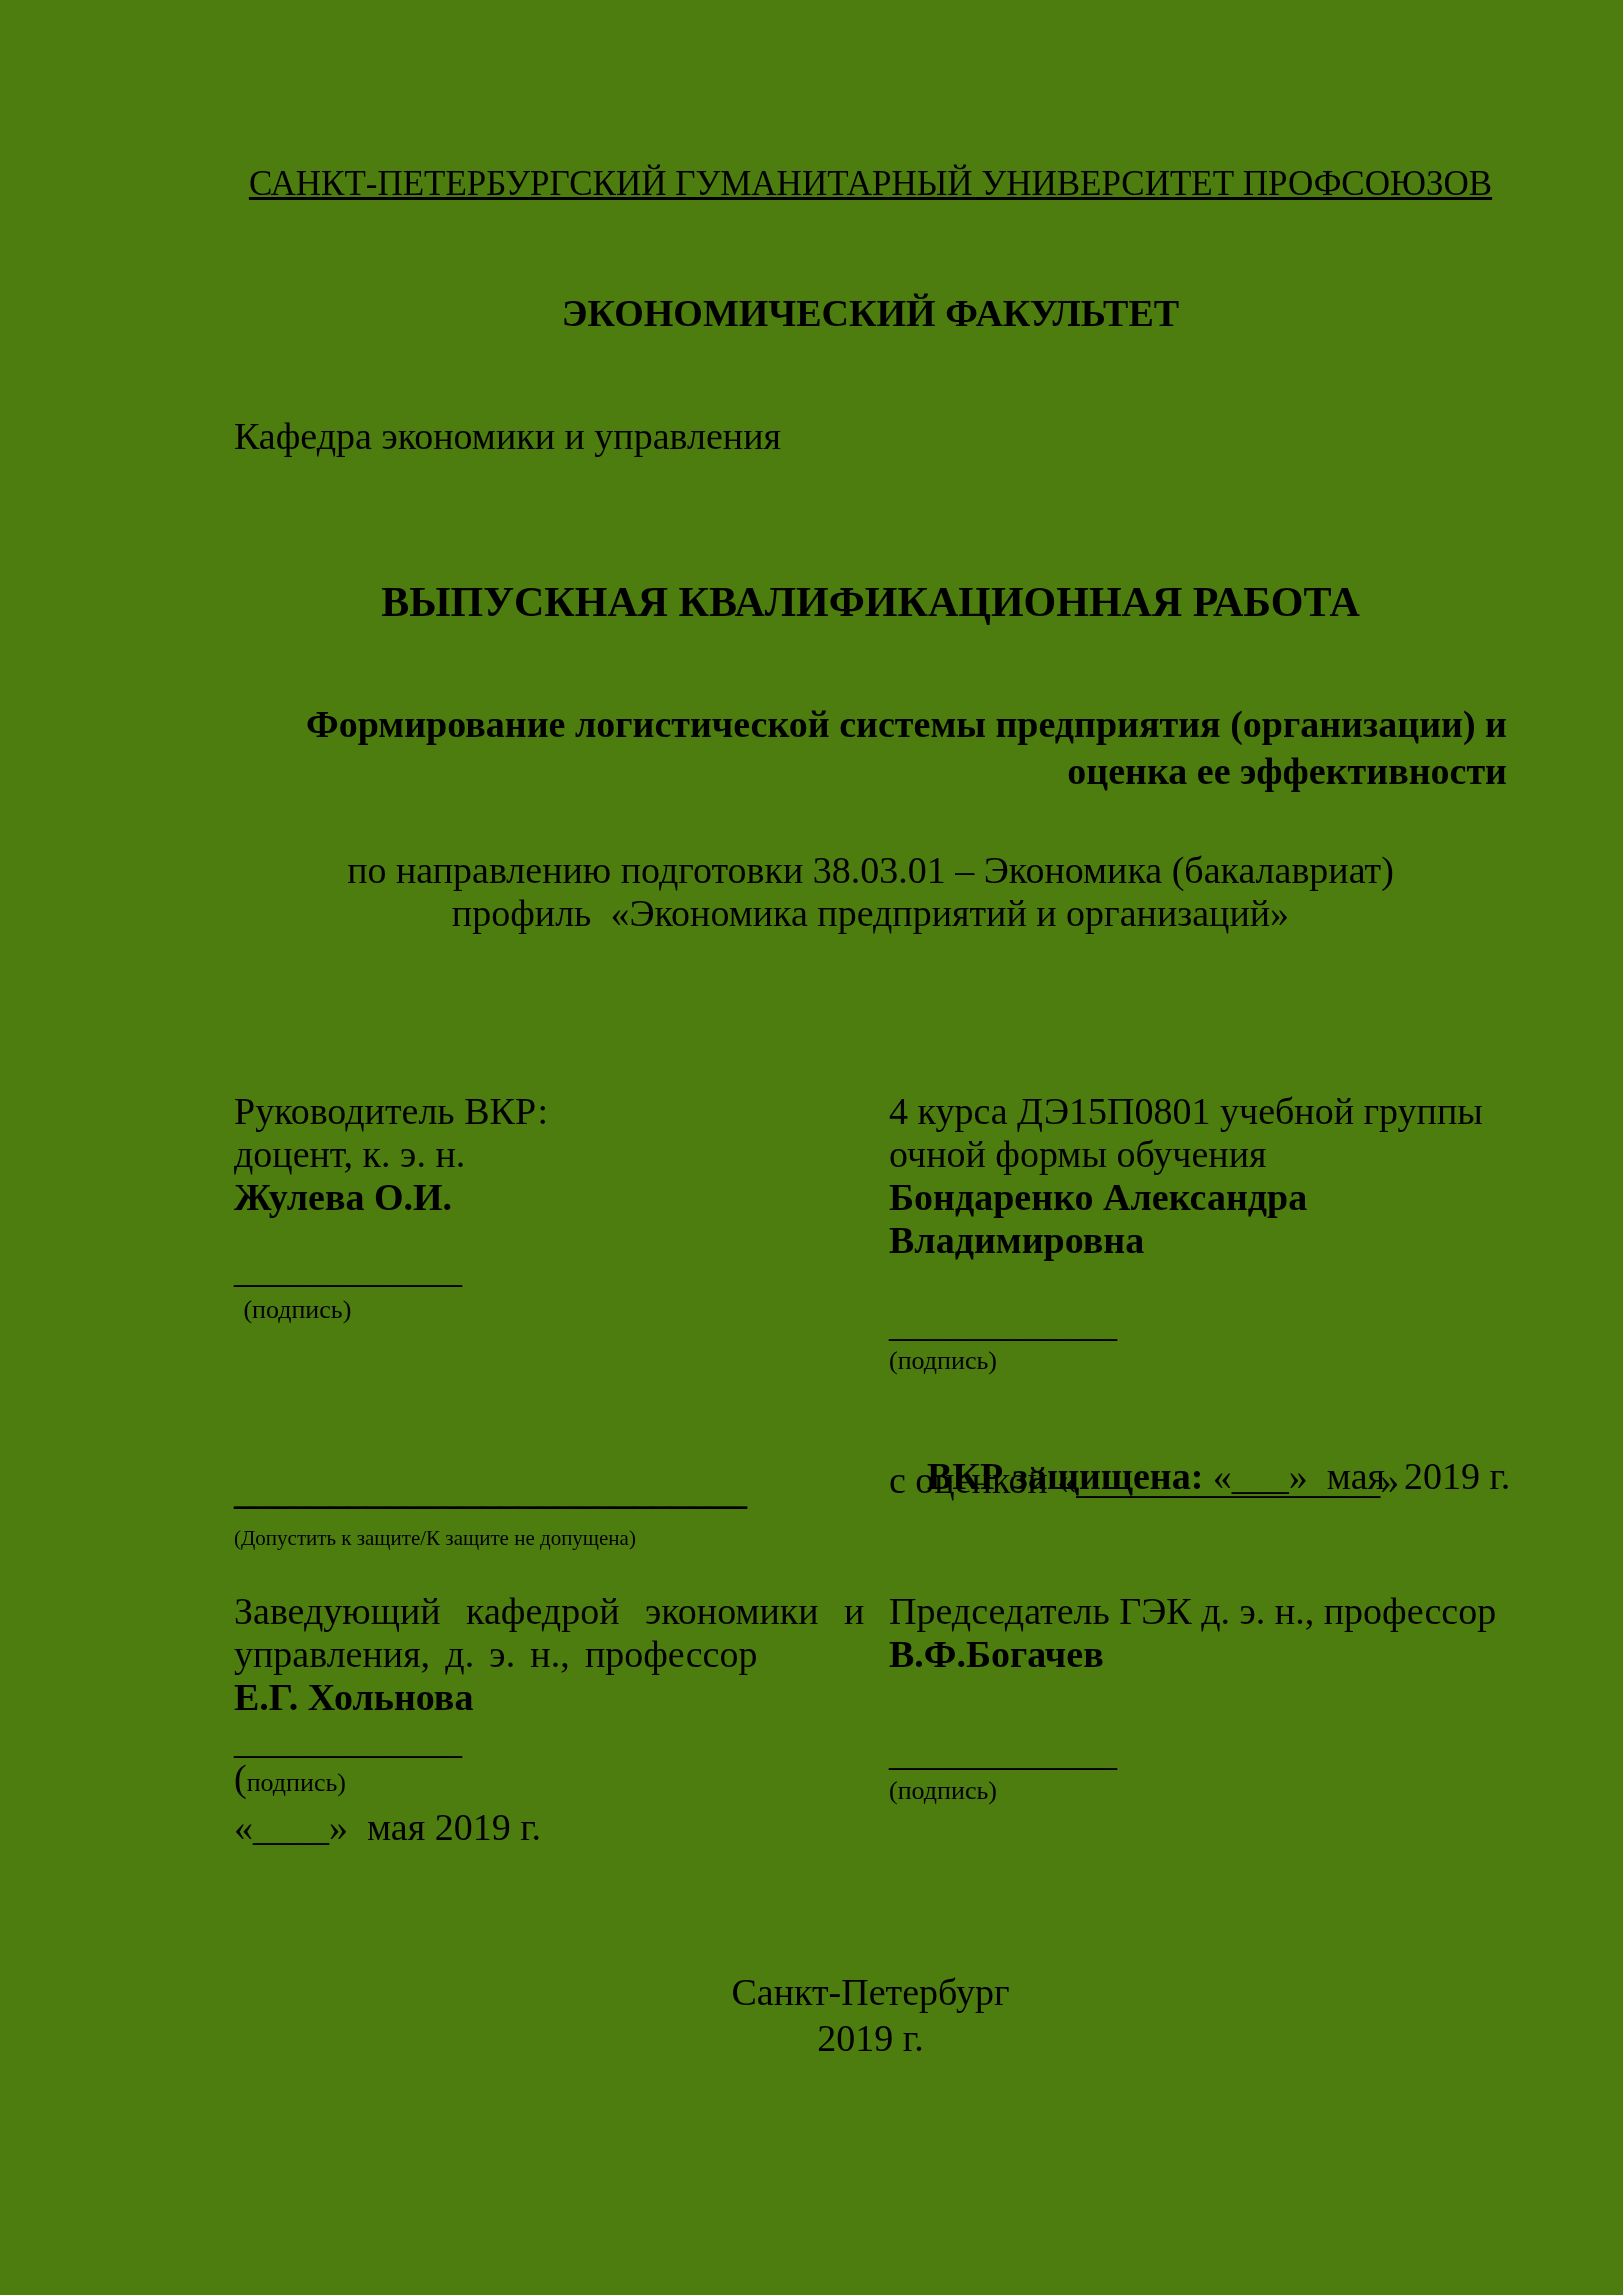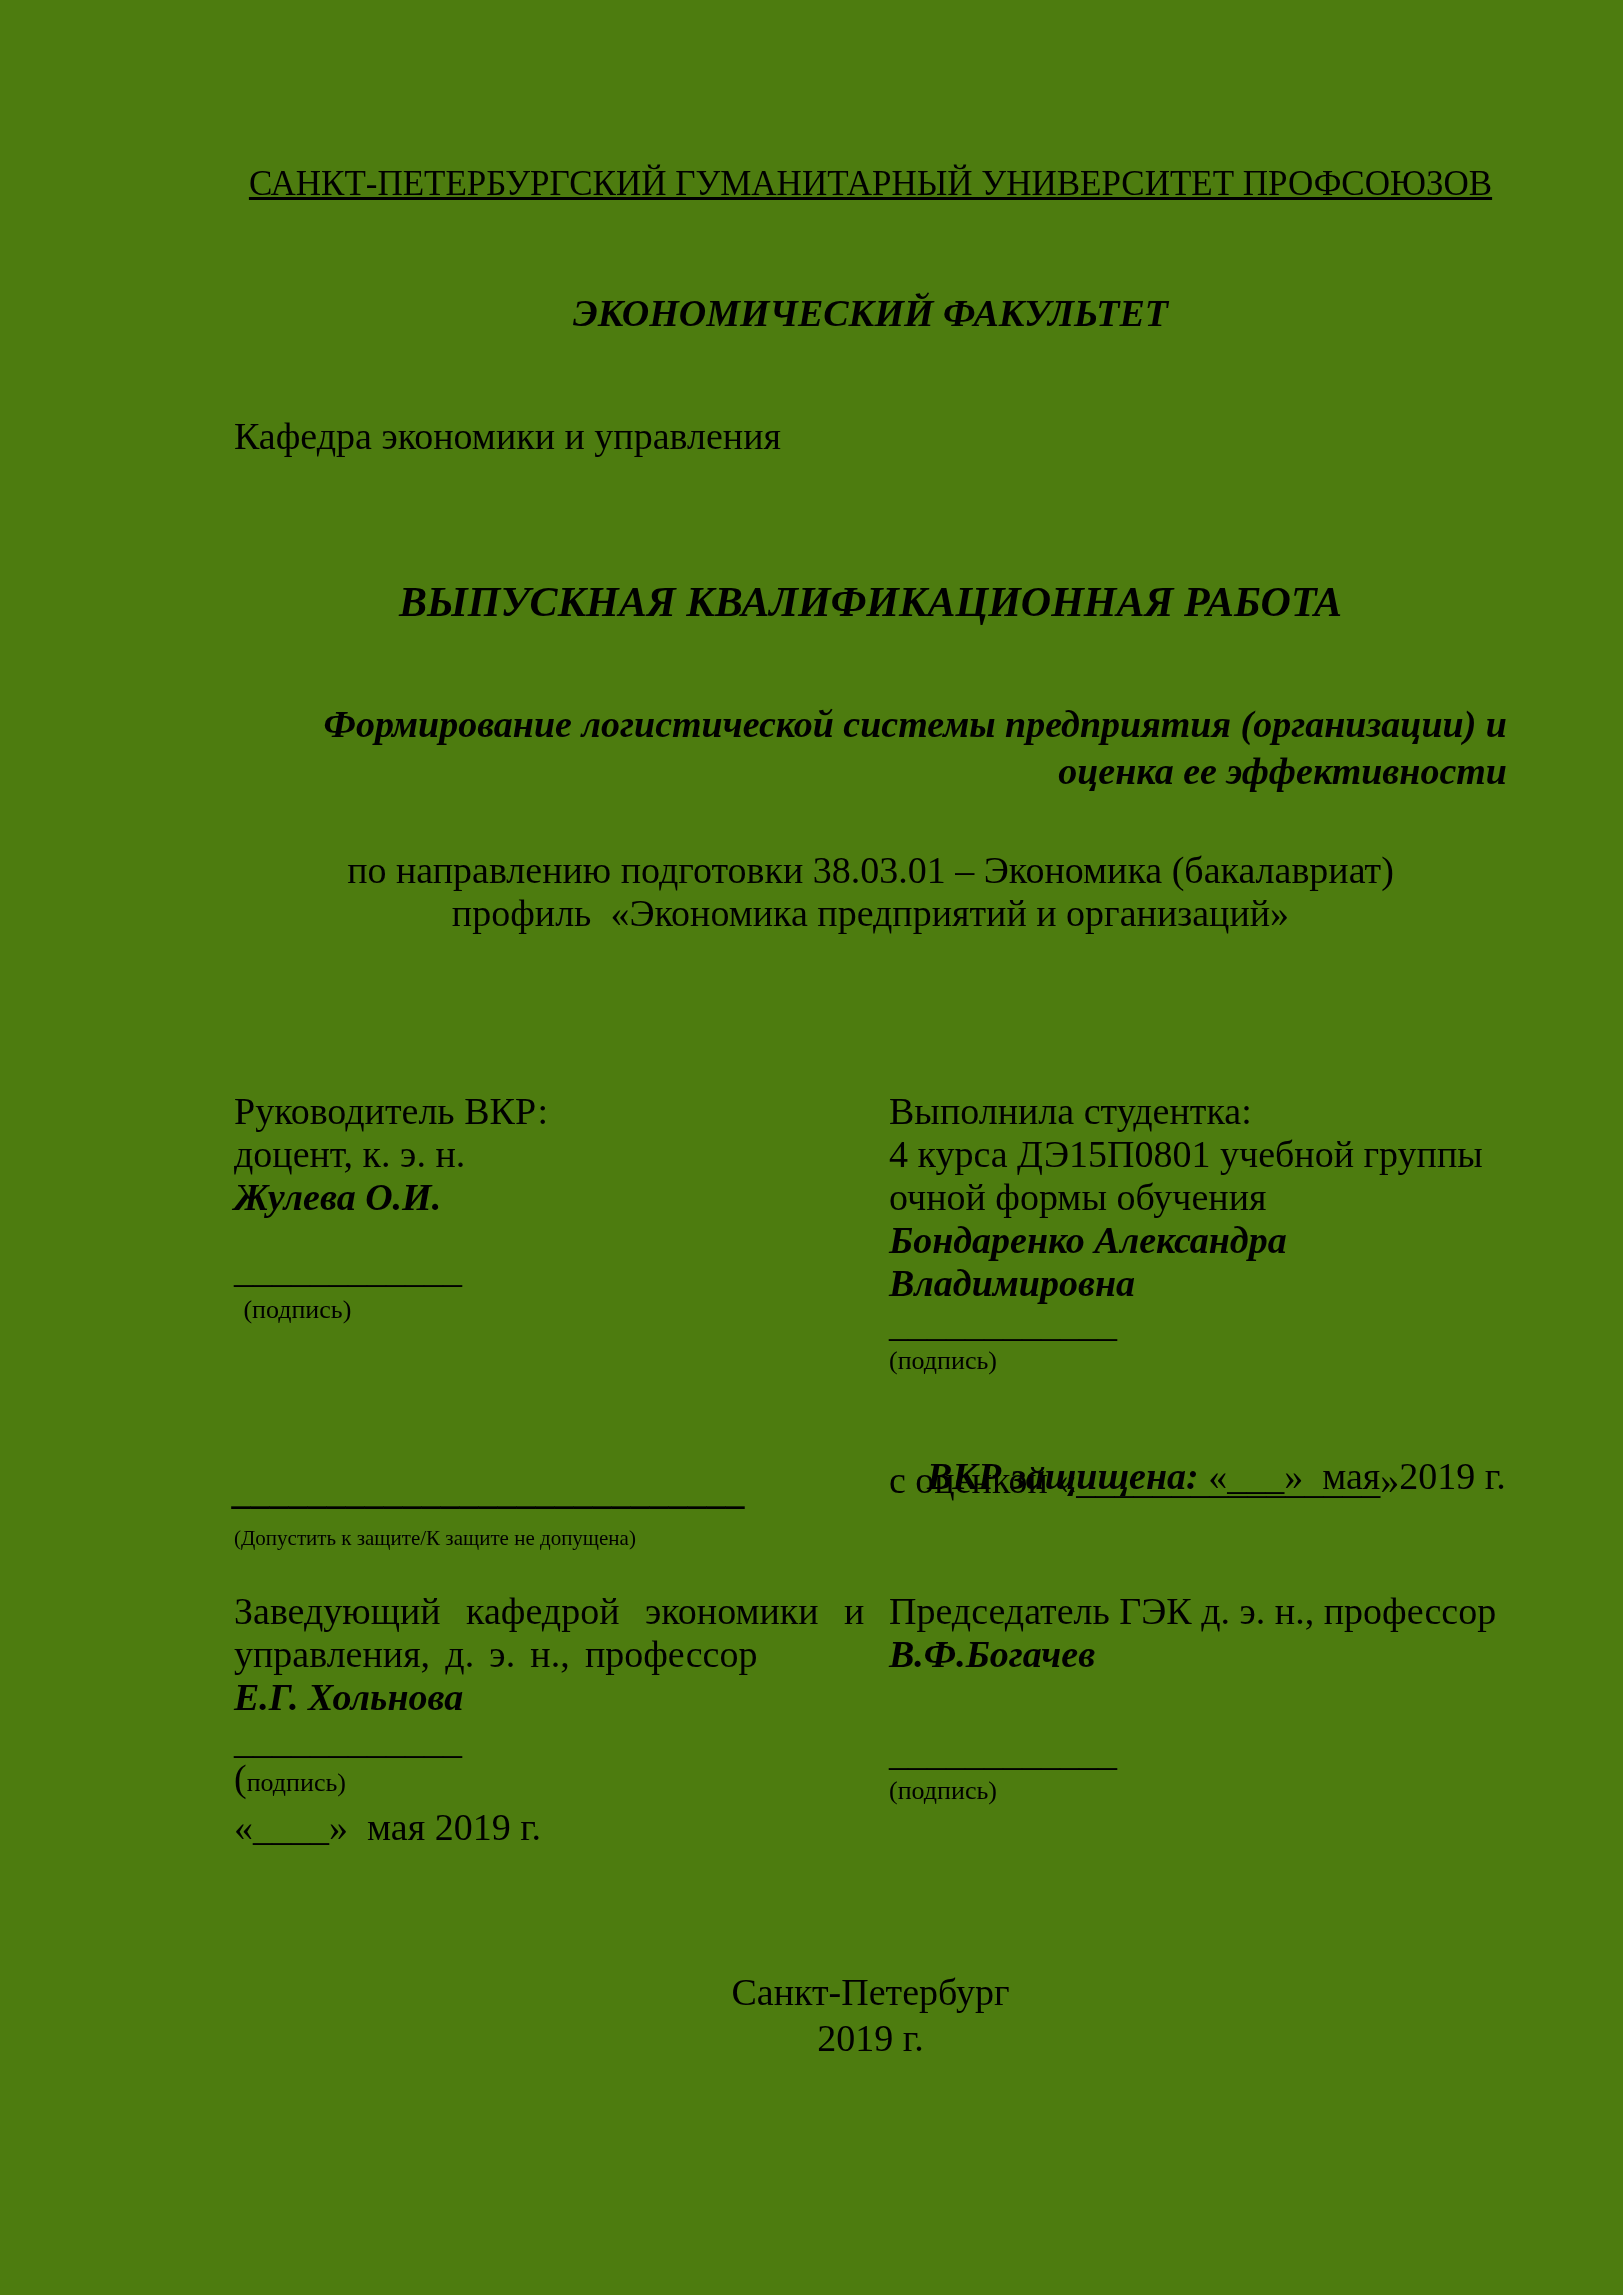--- a/index.html
+++ b/index.html
@@ -11,21 +11,21 @@
     font-family:"Liberation Serif","DejaVu Serif",serif;
     font-size:38px;
     color:#000;
     overflow:hidden;
   }
   .abs{position:absolute;}
   .c{left:234px;right:116px;text-align:center;}
   .r{left:234px;right:126px;text-align:left;}
   .colL{left:234px;width:628px;}
   .colR{left:889px;width:640px;}
-  .b{font-weight:bold;font-style:italic;}
+  .b{font-weight:bold;}
   .lh{line-height:43px;}
   .lh60{line-height:47px;text-align:right;}
   .lh58{line-height:46px;margin-top:16px;}
   .nw{white-space:pre;}
   .ul{text-decoration:underline;}
   .small{font-size:26px;line-height:30px;}
   .mid{font-size:21px;line-height:35px;}
   .big{font-size:42px;line-height:49px;}
   .uni{font-size:35px;line-height:41px;}
   .ws1{word-spacing:0.42em;}
@@ -74,21 +74,20 @@
     <div class="b">Е.Г. Хольнова</div>
   </div>
 
   <div class="abs colL lh nw" style="top:1719px">____________</div>
   <div class="abs colL small" style="top:1763px">
     <span class="parenBig">(</span><span>подпись)</span>
   </div>
   <div class="abs colL lh nw" style="top:1806px">«____»  мая 2019 г.</div>
 
   <div class="abs colR lh" style="top:1090px">
-    <div>Выполнила студентка:</div>
     <div class="nw">4 курса ДЭ15П0801 учебной группы</div>
     <div>очной формы обучения</div>
     <div class="b">Бондаренко Александра</div>
     <div class="b">Владимировна</div>
   </div>
 
   <div class="abs colR lh nw" style="top:1302px">____________</div>
   <div class="abs colR small" style="top:1346px">(подпись)</div>
 
   <div class="abs colR lh nw" style="top:1412px">

